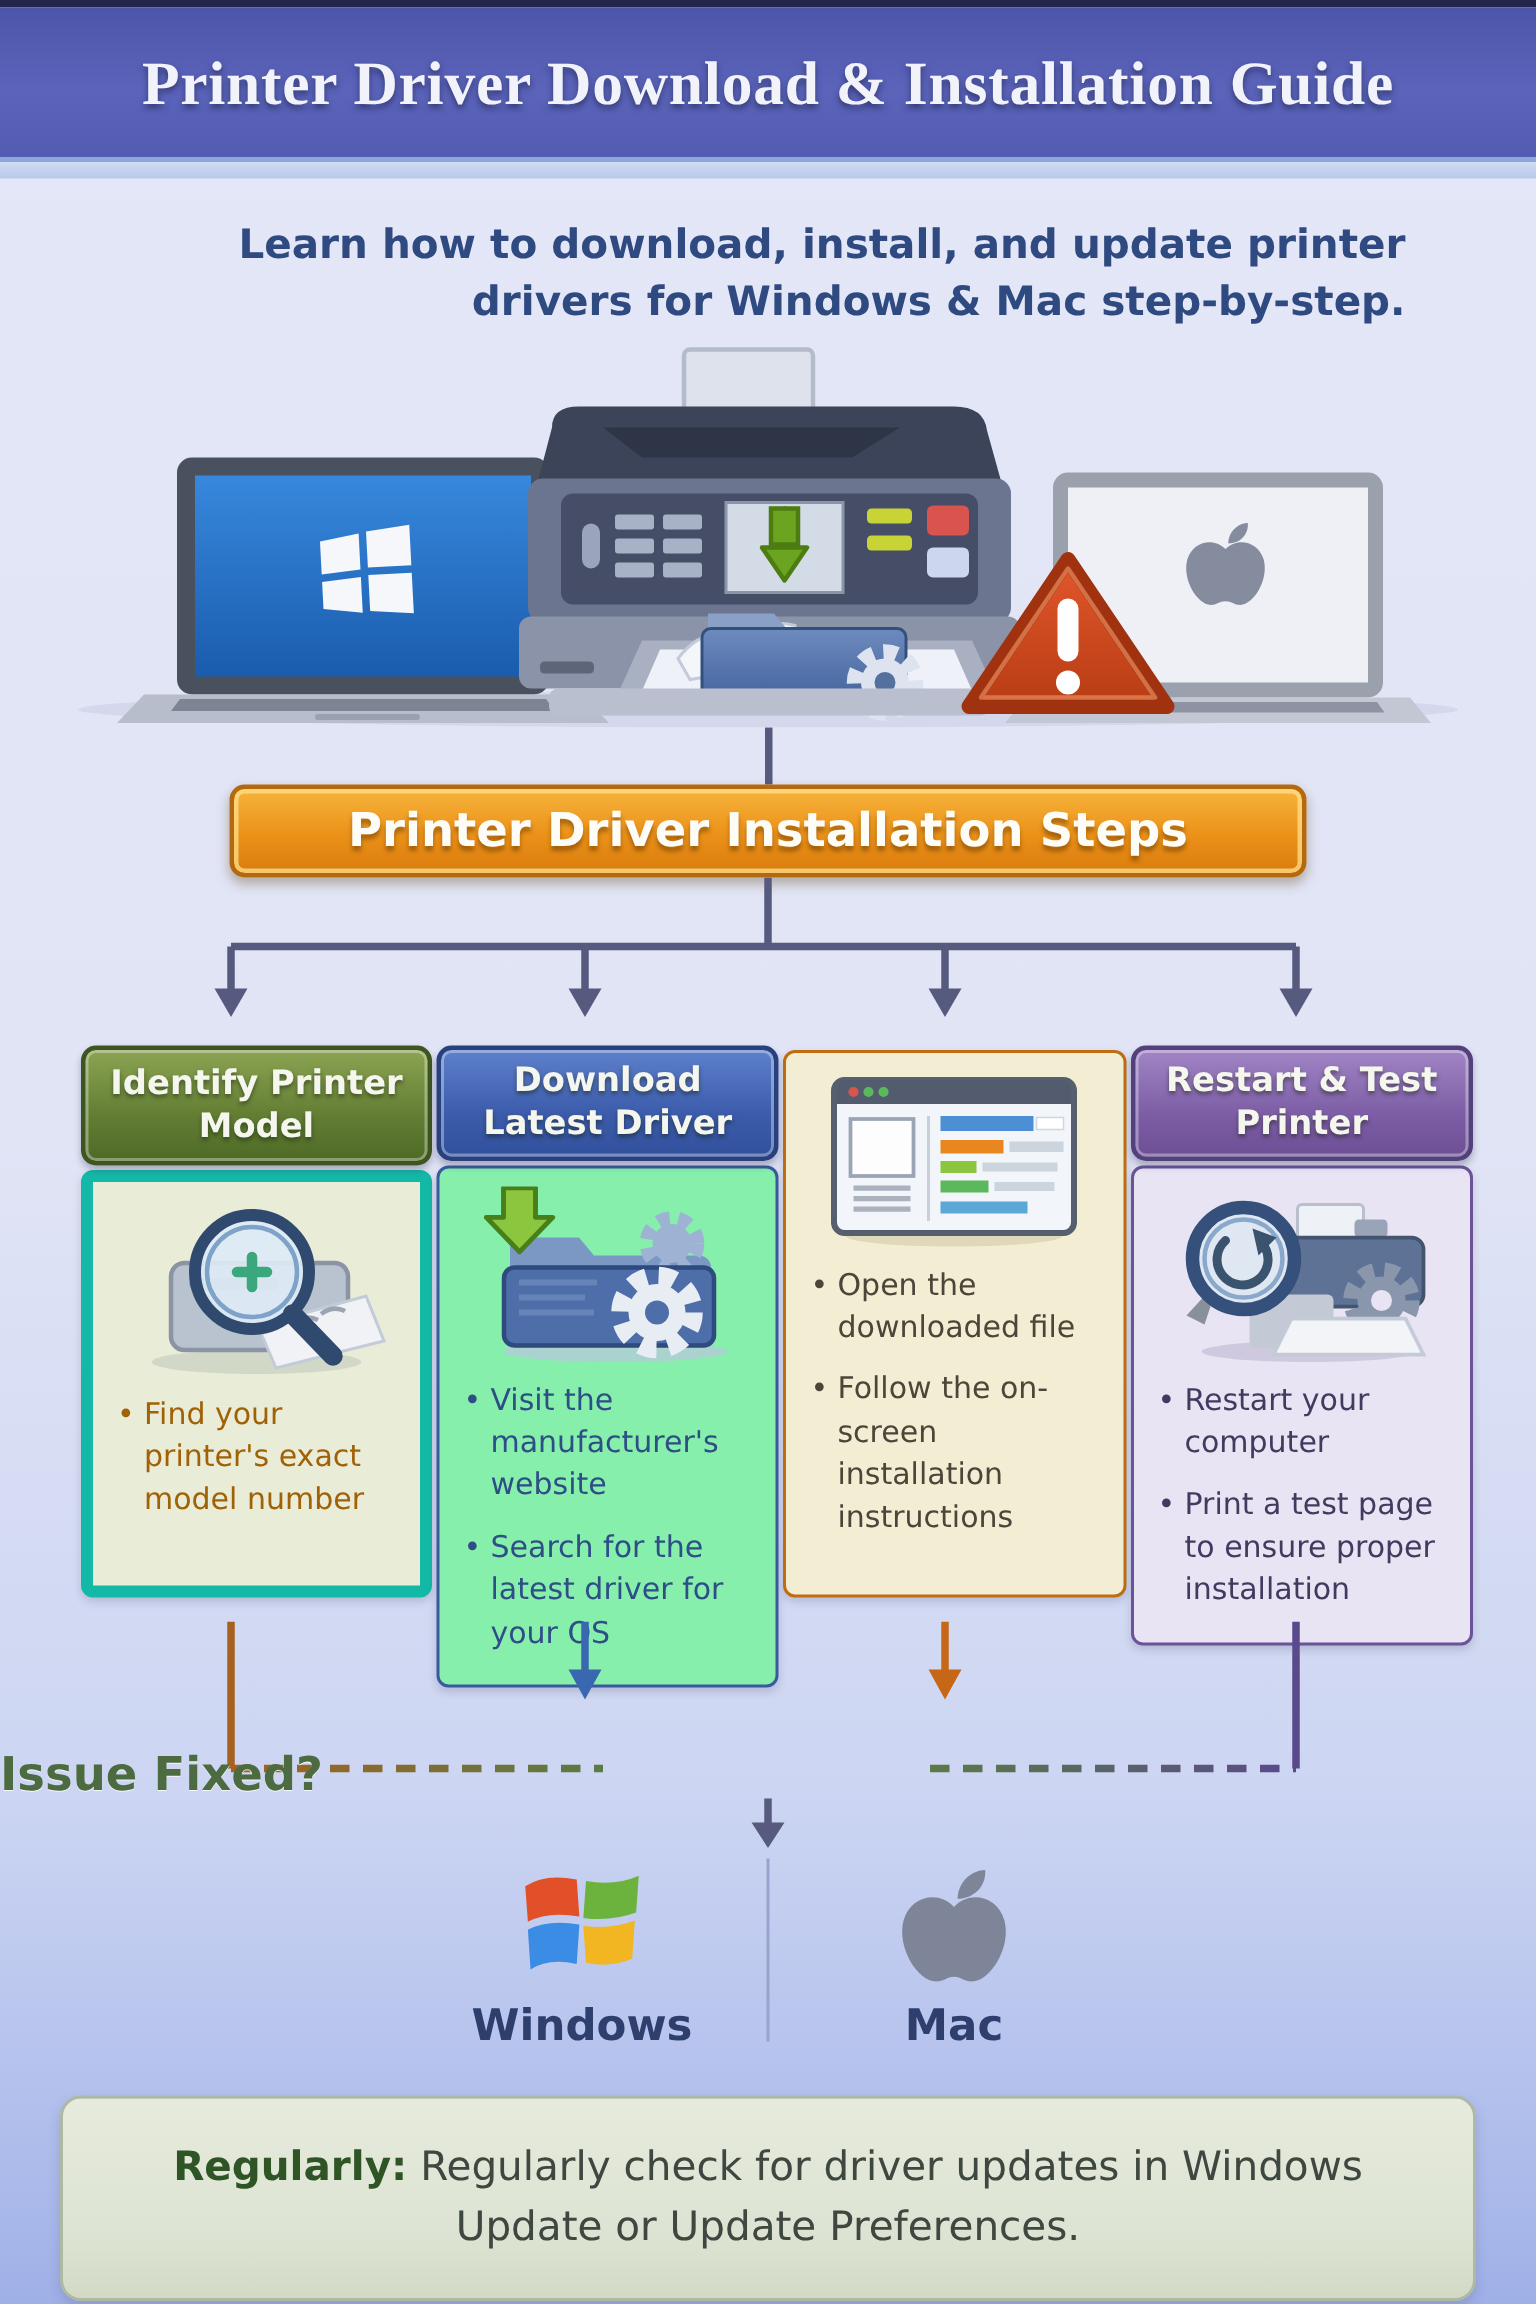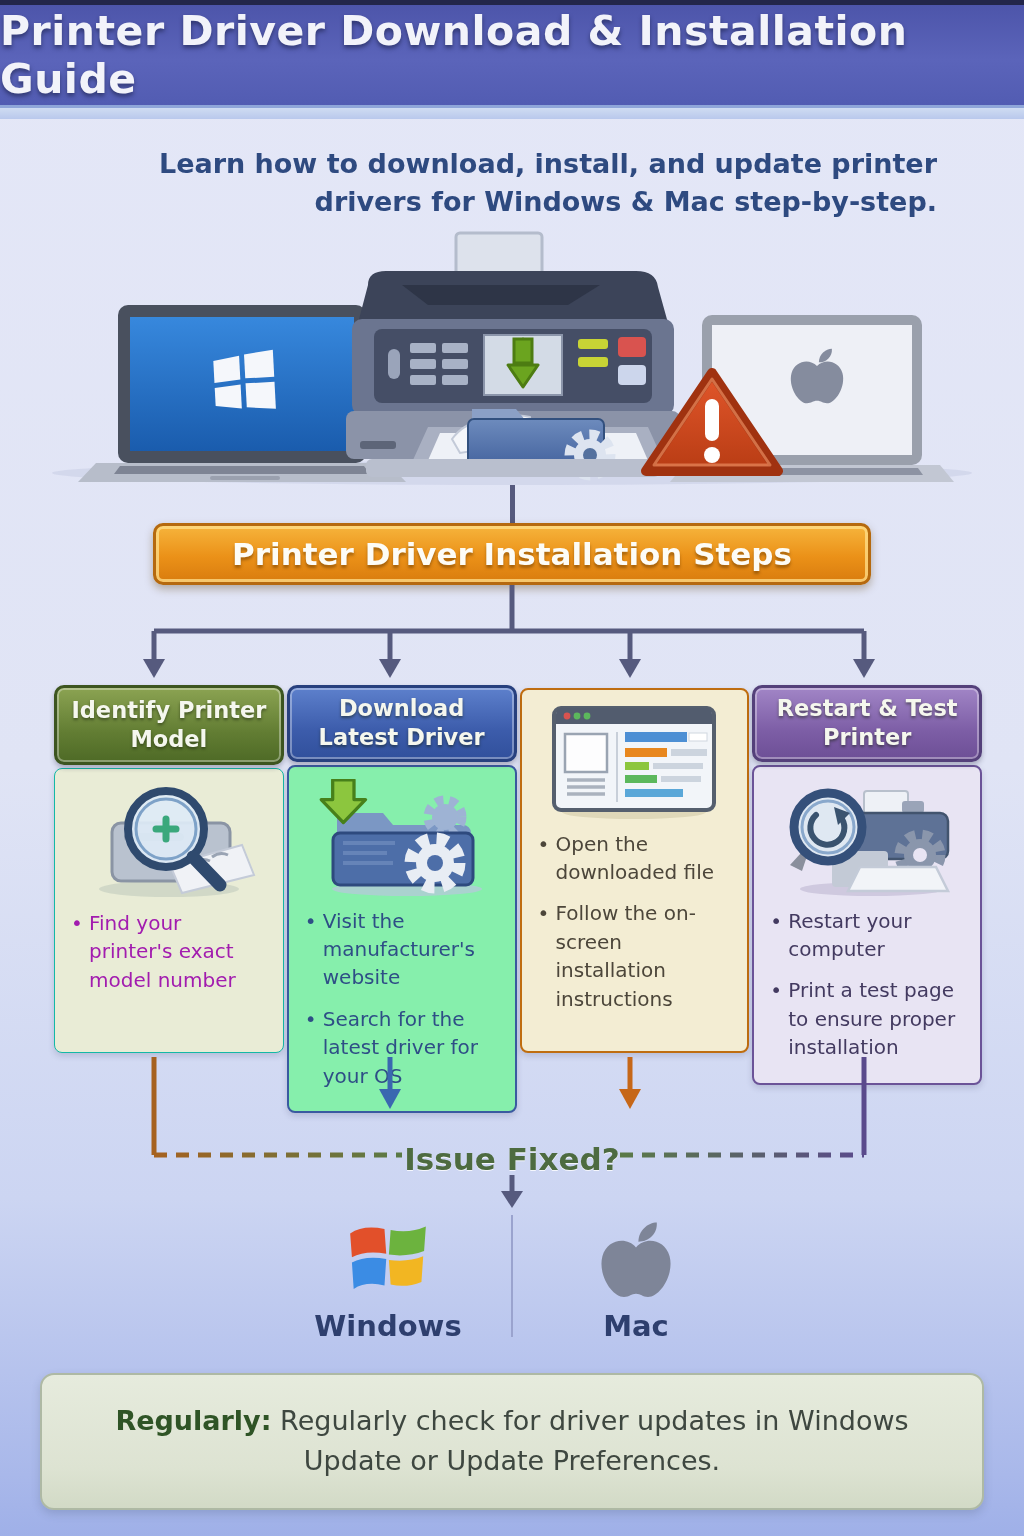--- a/index.html
+++ b/index.html
@@ -8,20 +8,21 @@
     font-family:"DejaVu Sans","Liberation Sans",sans-serif;
     background:linear-gradient(180deg,#e4e7f7 0%,#e0e4f5 50%,#ccd5f2 78%,#a9b8ea 96%,#9fb0e8 100%);
     overflow:hidden; position:relative;
   }
   
   .top-strip { height:5px; background:#23264a; }
   .header-band {
     height:103px; background:linear-gradient(180deg,#4d55aa 0%,#5b64ba 55%,#525cb2 100%);
     display:flex; align-items:center; justify-content:center;
     border-bottom:3px solid #8fa6d9;
+    font-family:Liberation Serif, serif;
   }
   .header-band h1 {
     color:#f2f3fa; font-size:41px; font-weight:700; letter-spacing:.5px;
     text-shadow:0 3px 4px rgba(20,25,60,.55);
   }
   .header-lightstrip { height:11px; background:linear-gradient(180deg,#cfdcf2,#b9c8ec); }
   
   .subtitle {
     margin:26px auto 0; max-width:850px; text-align:right;
     color:#2e4a80; font-size:27px; font-weight:700; line-height:1.4;
@@ -36,51 +37,51 @@
     border:3px solid #b5690e;
     box-shadow:inset 0 0 0 3px rgba(255,224,140,.75), 0 4px 8px rgba(90,60,10,.35);
     display:flex; align-items:center; justify-content:center;
   }
   .banner span {
     color:#fdfcf6; font-size:31px; font-weight:700;
     text-shadow:0 3px 3px rgba(110,60,0,.55);
   }
   .conn-mid { display:block; margin:0 auto; }
   
-  .steps { display:flex; gap:3px; margin:4px 42px; height:368px;padding-left:12px; }
+  .steps { display:flex; gap:3px; margin:16px 42px; height:368px;padding-left:12px; }
   .step { flex:1; display:flex; flex-direction:column; }
   .step-header {
     border-radius:10px; min-height:77px; padding:8px 6px;
     display:flex; align-items:center; justify-content:center; text-align:center;
     color:#f5f7ee; font-size:22.5px; font-weight:700; line-height:1.3;
     text-shadow:0 2px 3px rgba(20,30,10,.5);
     box-shadow:inset 0 0 0 2px rgba(255,255,255,.35), 0 3px 5px rgba(40,40,70,.3);
     z-index:2;
   }
   .step-body {
     flex:1; margin-top:3px; border-radius:8px; padding:10px 14px 8px;
     box-shadow:0 3px 6px rgba(50,50,90,.18);
   }
   .step-icon { display:block; margin:2px auto 10px; }
   .step ul { list-style:none; }
   .step li { font-size:20px; line-height:1.42; padding-left:20px; position:relative; margin-bottom:13px; }
   .step li::before { content:"•"; position:absolute; left:2px; }
   .s-green  .step-header { background:linear-gradient(180deg,#8ba352 0%,#627d33 60%,#4e6a26 100%); border:3px solid #3d5520; }
-  .s-green  .step-body   { background:#e9ecd6; border:1px solid #14b8a6; color:#a21caf; }
+  .s-green  .step-body   { background:#e9ecd6; border:8px solid #14b8a6; color:#a16207; }
   .s-blue   .step-header { background:linear-gradient(180deg,#5d80cc 0%,#3c5cab 60%,#31509c 100%); border:3px solid #27407e; }
   .s-blue   .step-body   { background:#86efac; border:2px solid #3a5aa0; color:#2e4e86; }
   .s-orange .step-header { background:linear-gradient(180deg,#f0a935 0%,#dd8114 60%,#cc700c 100%); border:3px solid #a2570a; }
   .s-orange .step-body   { background:#f3edd3; border:2px solid #bf6d10; color:#4c463a; }
   .s-purple .step-header { background:linear-gradient(180deg,#a185c6 0%,#7d5ea6 60%,#6d4f96 100%); border:3px solid #54407a; }
   .s-purple .step-body   { background:#e8e4f3; border:2px solid #6b5398; color:#433a60; }
   
   .decision { position:relative; height:152px; }
   .decision svg { display:block; }
   .decision-label {
-    position:absolute; left:0; right:0; top:84px; text-align:center;
+    position:absolute; left:0; right:0; top:84px; text-align:left;
     font-size:31px; font-weight:700; color:#4d6b40;
     text-shadow:0 1px 0 rgba(255,255,255,.8);
   }
   
   .platforms { display:flex; justify-content:center; align-items:stretch; margin-top:2px; height:132px; }
   .platform { width:190px; display:flex; flex-direction:column; align-items:center; justify-content:flex-end; }
   .platform .plabel { font-size:29px; font-weight:700; color:#2e3f6e; margin-top:6px; }
   .pdivider { width:2px; background:#9aa3ce; margin:4px 28px 6px; }
   
   .footer-box {

